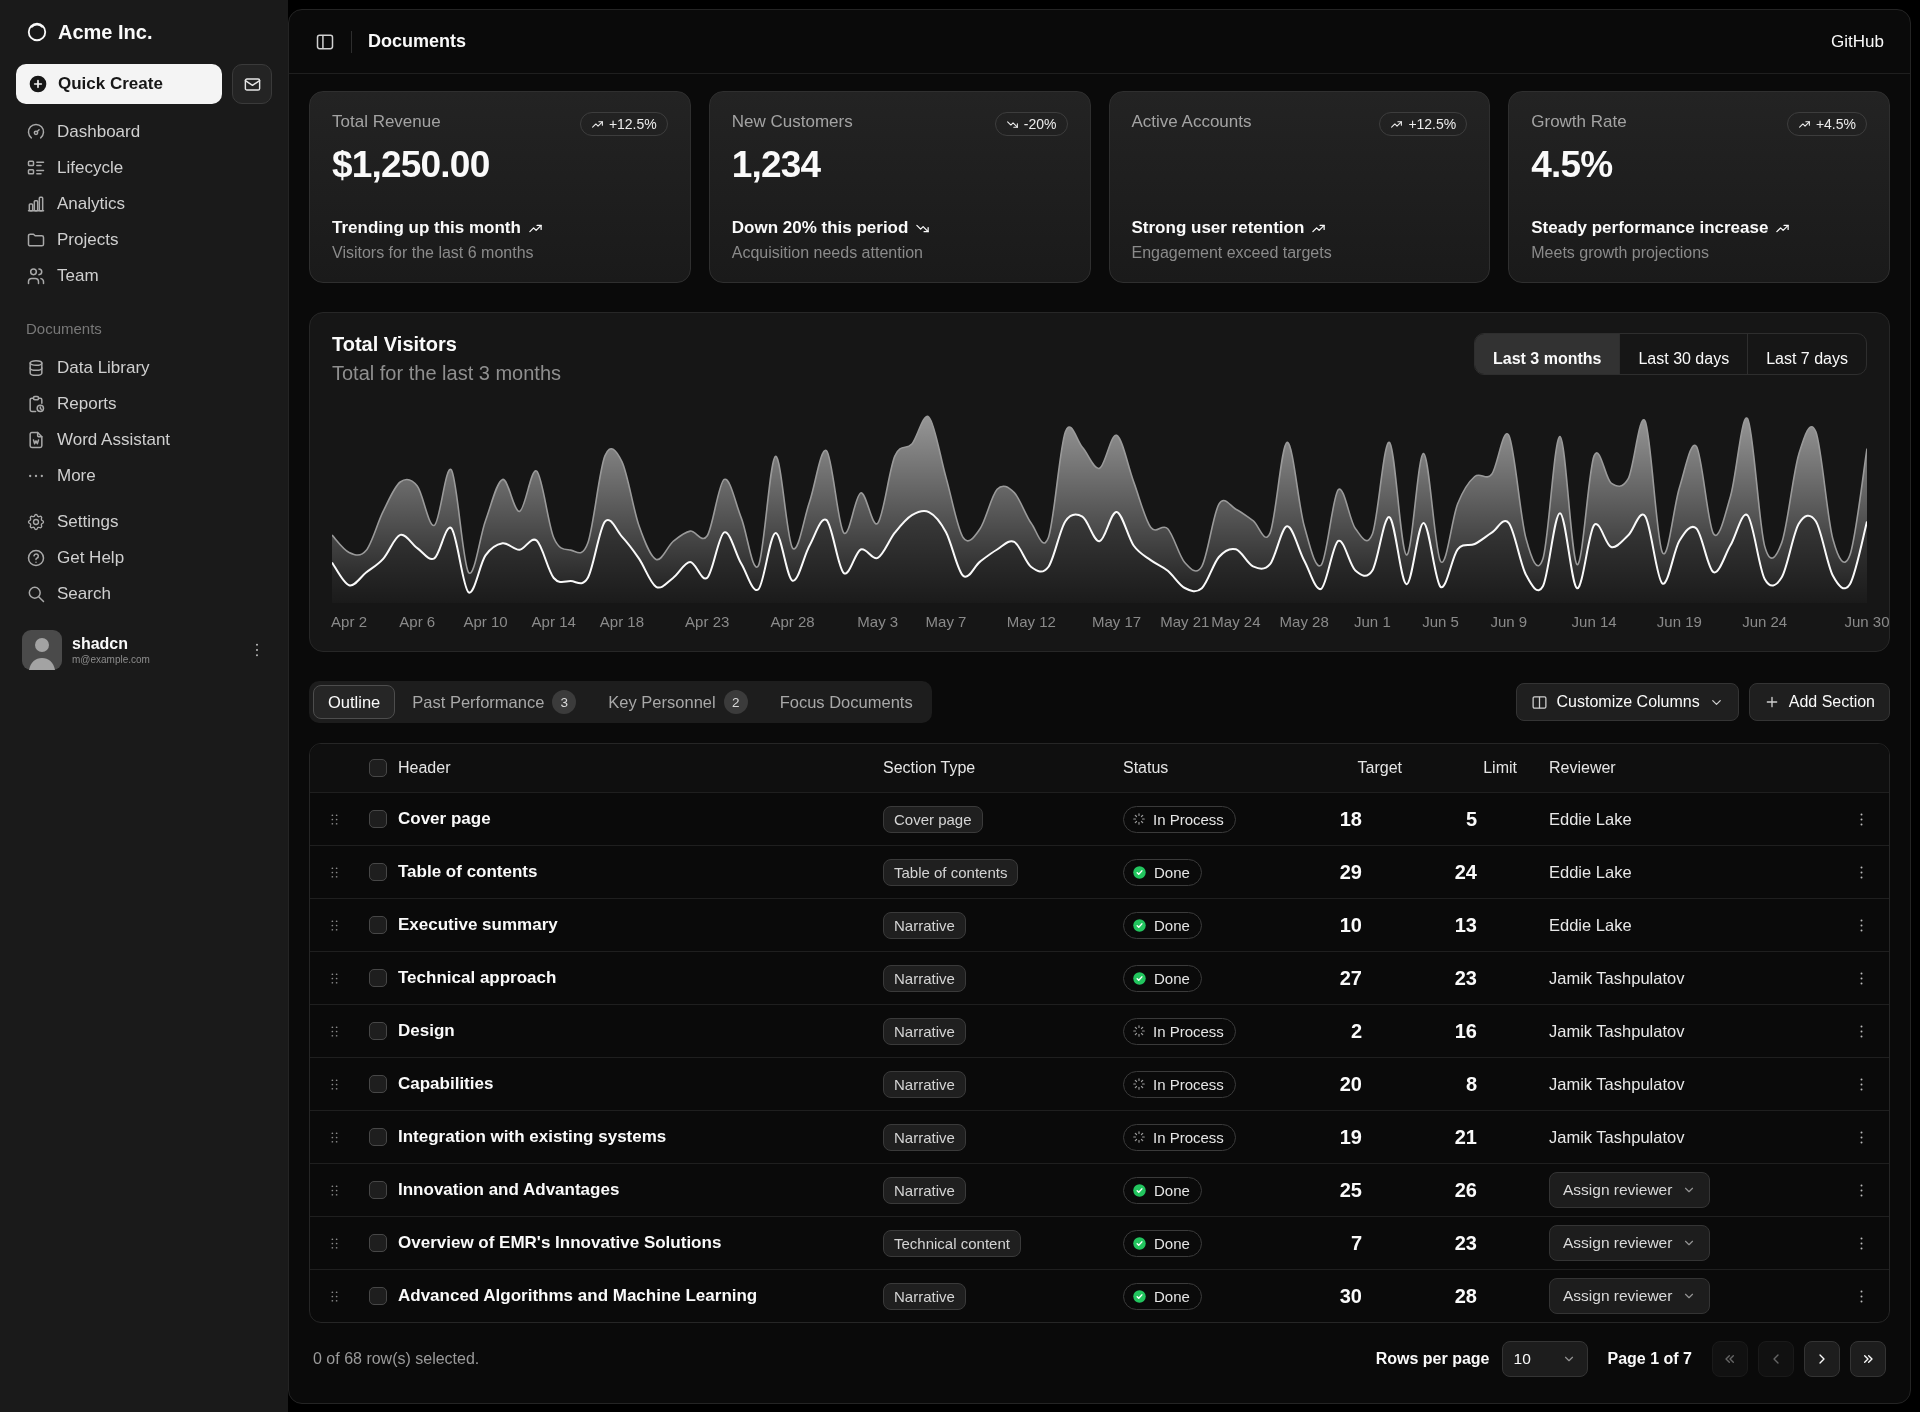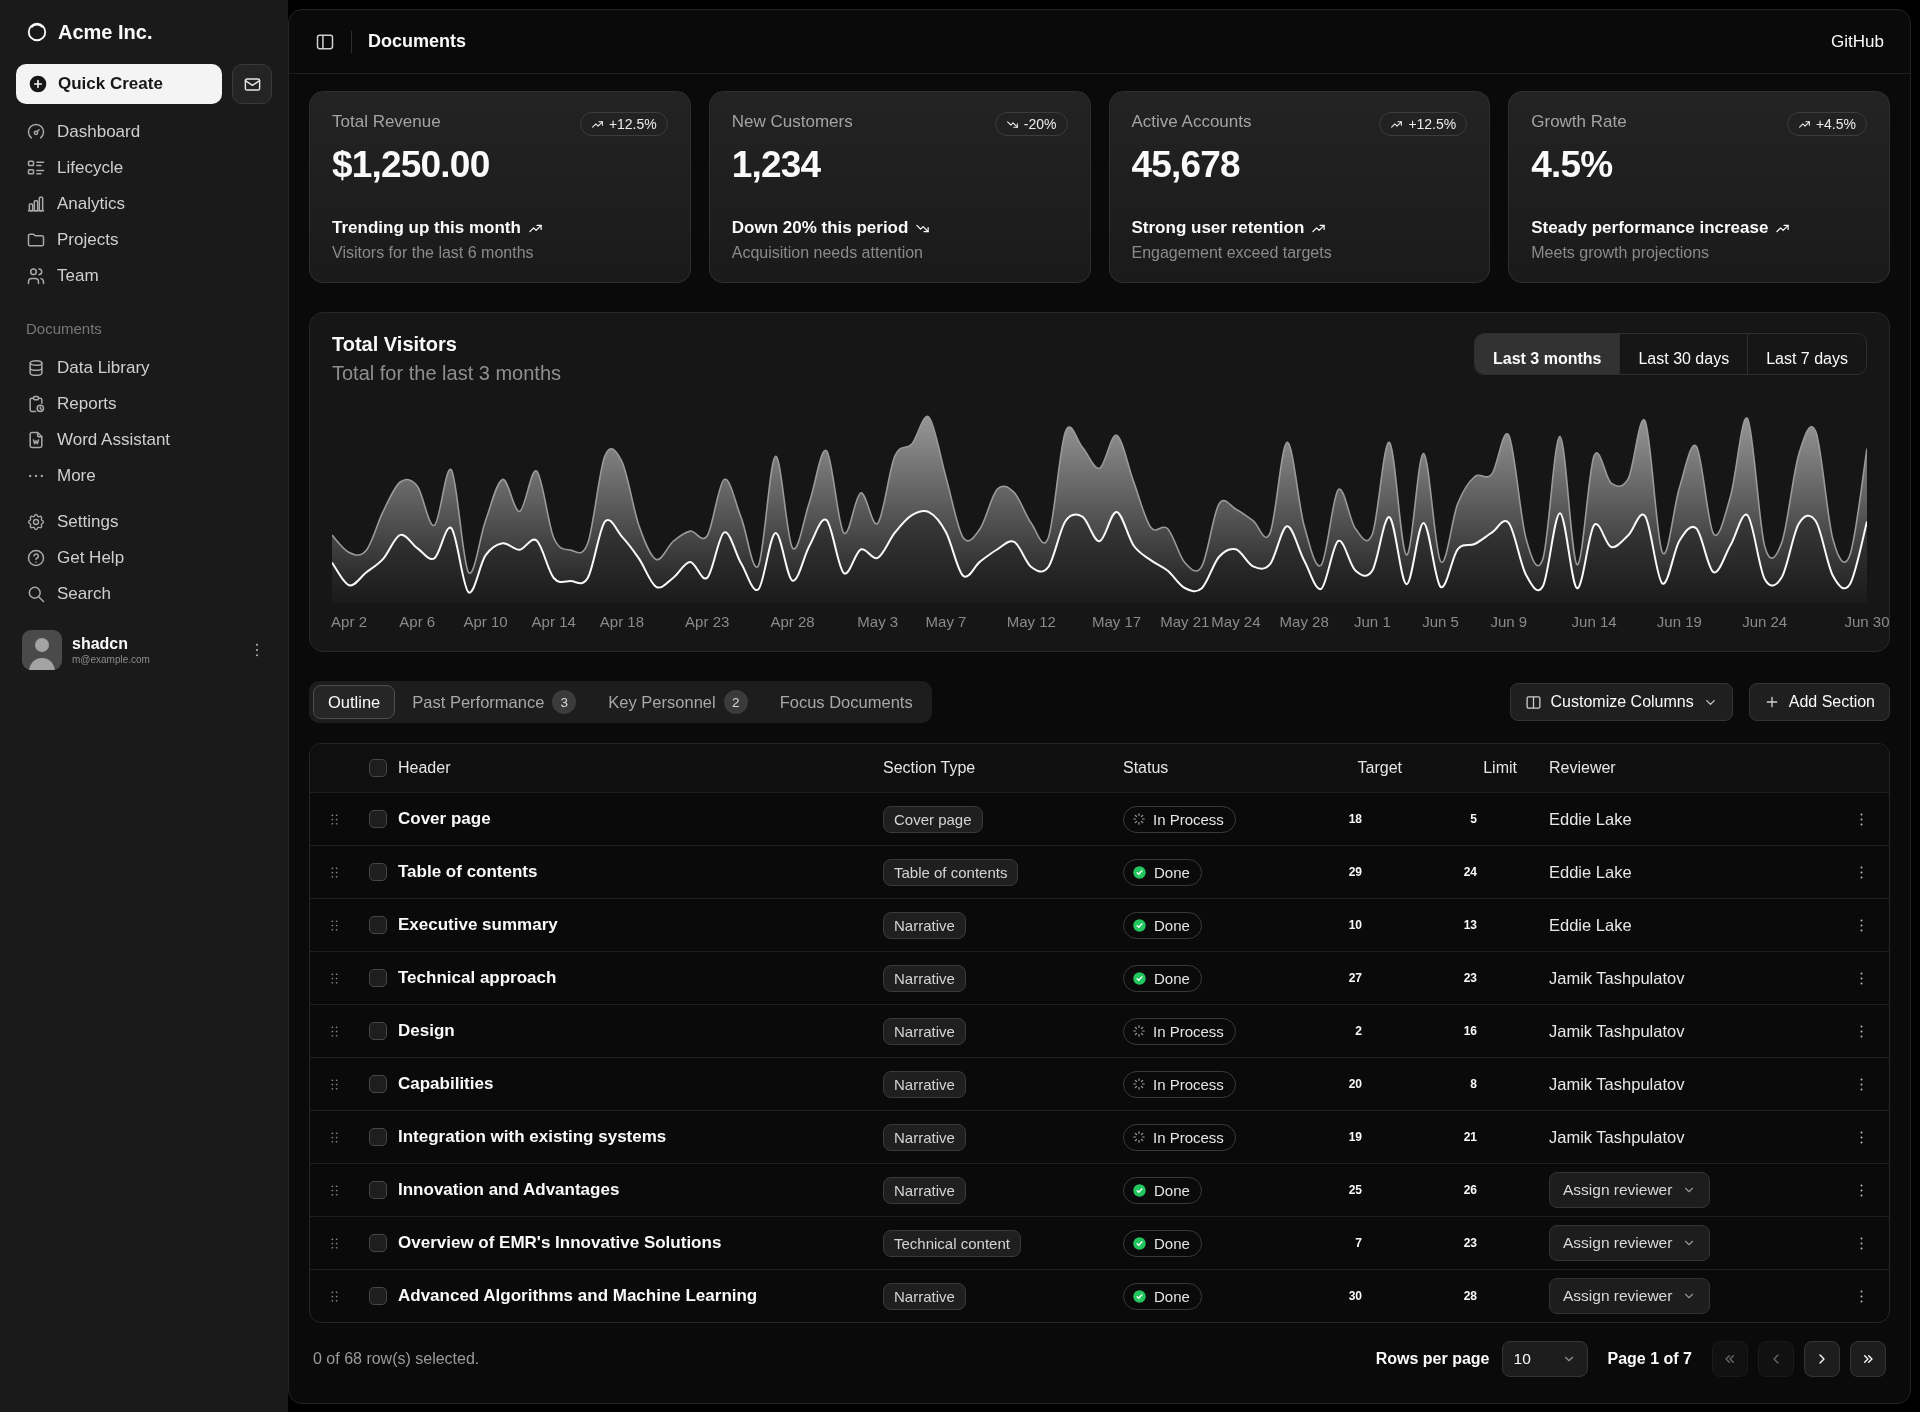--- a/index.html
+++ b/index.html
@@ -61,38 +61,38 @@
   .chart-plot svg { width:100%; height:192px; }
   .x-ticks { position:relative; height:26px; margin-top:8px; }
   .x-ticks span { position:absolute; top:2px; transform:translateX(-50%); font-size:15px; color:#8a8a8a; white-space:nowrap; }
 
   
   .toolbar { margin-top:29px; display:flex; align-items:center; }
   .tabs { display:flex; align-items:center; gap:2px; background:#1d1d1d; border-radius:10px; padding:4px; }
   .tab { display:flex; align-items:center; gap:8px; height:34px; padding:0 14px; border-radius:8px; border:1px solid transparent; background:transparent; color:#a8a8a8; font-size:16.5px; font-weight:500; font-family:inherit; cursor:pointer; }
   .tab.active { background:#262626; border-color:#4d4d4d; color:#fafafa; }
   .tab .count { min-width:24px; height:24px; display:flex; align-items:center; justify-content:center; background:#3b3b3b; border-radius:999px; font-size:13.5px; color:#d9d9d9; padding:0 7px; }
-  .toolbar-actions { margin-left:auto; display:flex; gap:16px;border-radius:6px; }
+  .toolbar-actions { margin-left:auto; display:flex; gap:10px;border-radius:6px; }
   .action-btn { display:flex; align-items:center; gap:9px; height:38px; padding:0 14px; background:#1f1f1f; border:1px solid #343434; border-radius:8px; color:#fafafa; font-size:16px; font-weight:500; font-family:inherit; cursor:pointer; }
   .action-btn .dim { color:#cfcfcf; display:flex; }
 
   
   .table-wrap { margin-top:20px; border:1px solid #262626; border-radius:12px; overflow:hidden; }
   .trow { display:grid; grid-template-columns:48px 40px 1fr 240px 180px 115px 115px 300px 56px; align-items:center; }
   .thead { height:48px; background:#0f0f0f; }
   .thead .th { font-size:16px; font-weight:500; color:#e5e5e5; }
   .tbody .trow { height:53px; border-top:1px solid #1f1f1f; }
   .cell-center { display:flex; justify-content:center; align-items:center; }
   .checkbox { width:18px; height:18px; border:1px solid #474747; background:#1e1e1e; border-radius:5px; cursor:pointer; }
   .grip { color:#8a8a8a; background:none; border:none; cursor:grab; display:flex; }
   .row-header { font-size:17px; font-weight:600; padding-right:12px; white-space:nowrap; overflow:hidden; text-overflow:ellipsis; }
   .type-pill { display:inline-flex; align-items:center; max-width:100%; border:1px solid #3a3a3a; background:#1f1f1f; border-radius:8px; padding:4px 10px; font-size:15px; color:#d4d4d4; white-space:nowrap; }
   .status-pill { display:inline-flex; align-items:center; gap:7px; border:1px solid #3a3a3a; border-radius:999px; padding:4px 11px 4px 8px; font-size:15px; color:#e5e5e5; }
   .status-pill .sicon { display:flex; color:#9a9a9a; }
-  .num-cell { text-align:right; padding-right:56px; font-size:12px; font-weight:600; color:#fafafa; }
+  .num-cell { text-align:right; padding-right:56px; font-size:20px; font-weight:600; color:#fafafa; }
   .th-num { text-align:right; padding-right:16px; }
   .reviewer-cell { padding-left:16px; font-size:16.5px; color:#e8e8e8; }
   .assign-btn { display:flex; align-items:center; gap:10px; height:36px; padding:0 13px; background:#1d1d1d; border:1px solid #343434; border-radius:8px; color:#d9d9d9; font-size:15.5px; font-family:inherit; cursor:pointer; }
   .assign-btn .chev { color:#949494; display:flex; }
   .kebab-btn { background:none; border:none; color:#bbb; cursor:pointer; display:flex; margin:0 auto; }
 
   
   .table-footer { margin-top:18px; display:flex; align-items:center; padding:0 4px; }
   .sel-text { font-size:16px; color:#9a9a9a; }
   .tf-right { margin-left:auto; display:flex; align-items:center; gap:20px;justify-content:space-between; }
@@ -368,21 +368,20 @@
        <span class="card-label">Active Accounts</span>
        <span class="badge-pill">
          <span>
                   <svg width="13" height="13" viewBox="0 0 24 24" fill="none" stroke="currentColor" stroke-width="2" stroke-linecap="round" stroke-linejoin="round">
                     <path d="M3 17l6-6 4 4 8-8"></path>
                     <path d="M14.5 7H21v6.5"></path>
                   </svg>
                 </span>+12.5%
        </span>
      </div>
-     <div class="card-value">45,678</div>
      <div class="card-foot">
        <div class="card-foot-bold">Strong user retention
          <span>
                   <svg width="15" height="15" viewBox="0 0 24 24" fill="none" stroke="currentColor" stroke-width="2" stroke-linecap="round" stroke-linejoin="round">
                     <path d="M3 17l6-6 4 4 8-8"></path>
                     <path d="M14.5 7H21v6.5"></path>
                   </svg>
                 </span>
        </div>
        <div class="card-foot-muted">Engagement exceed targets</div>

